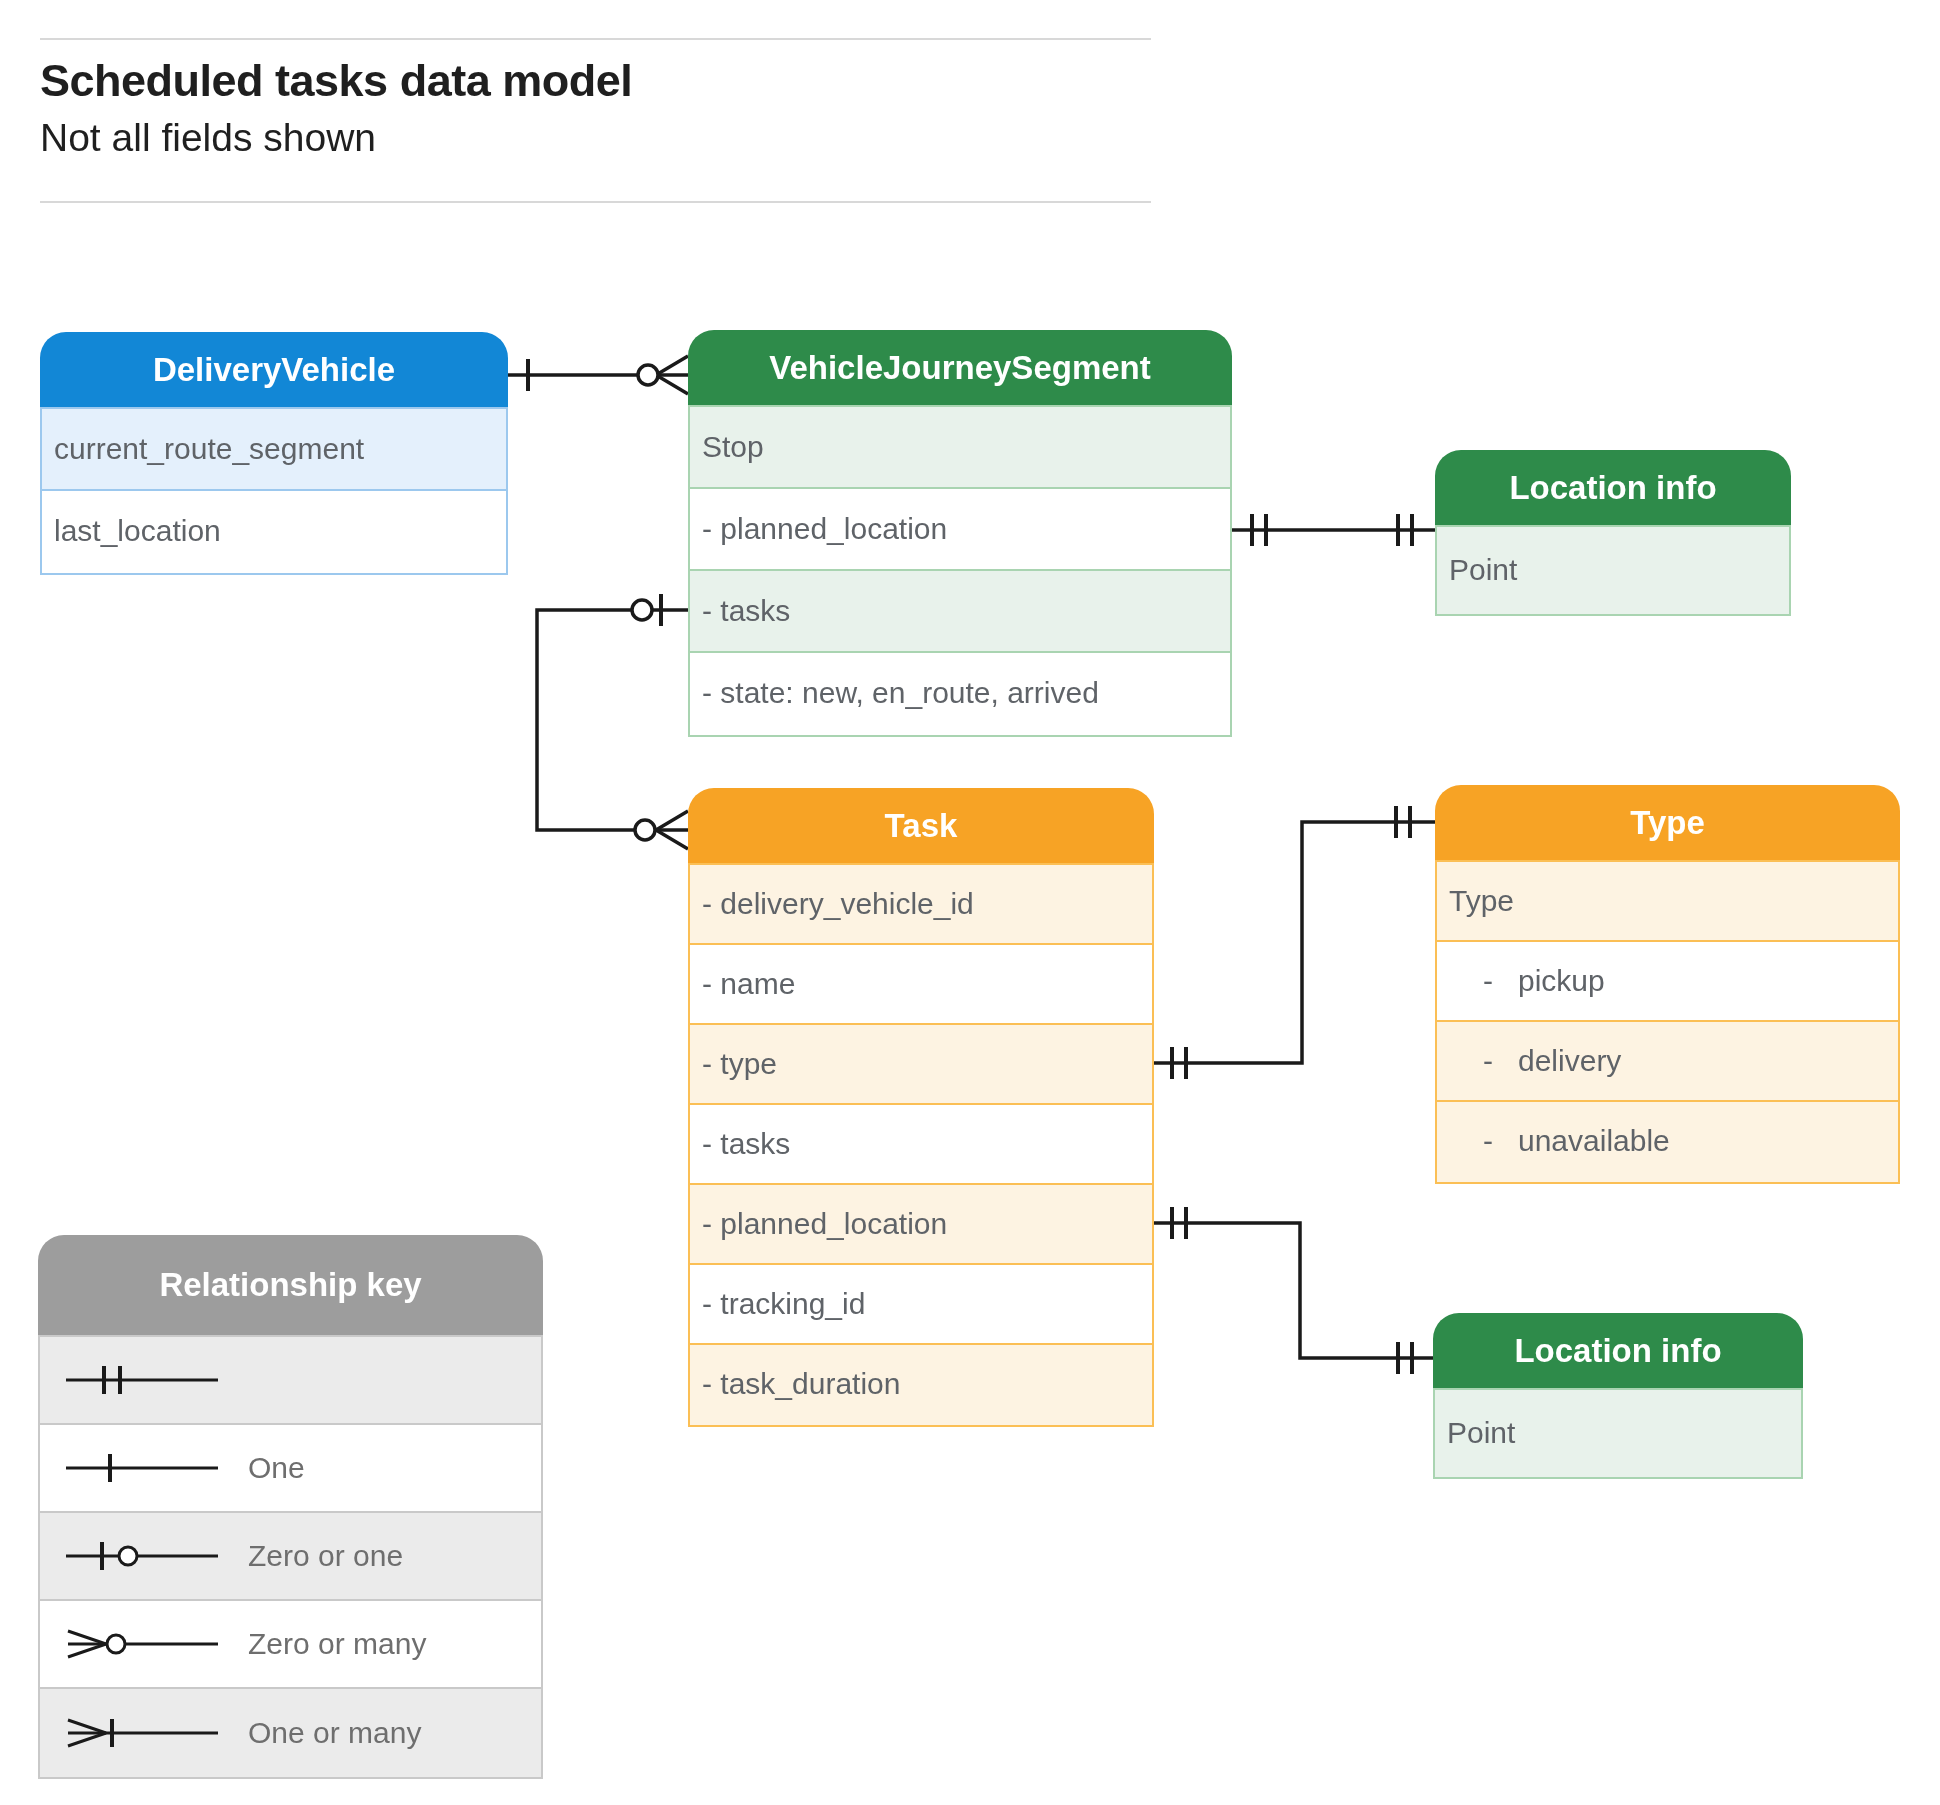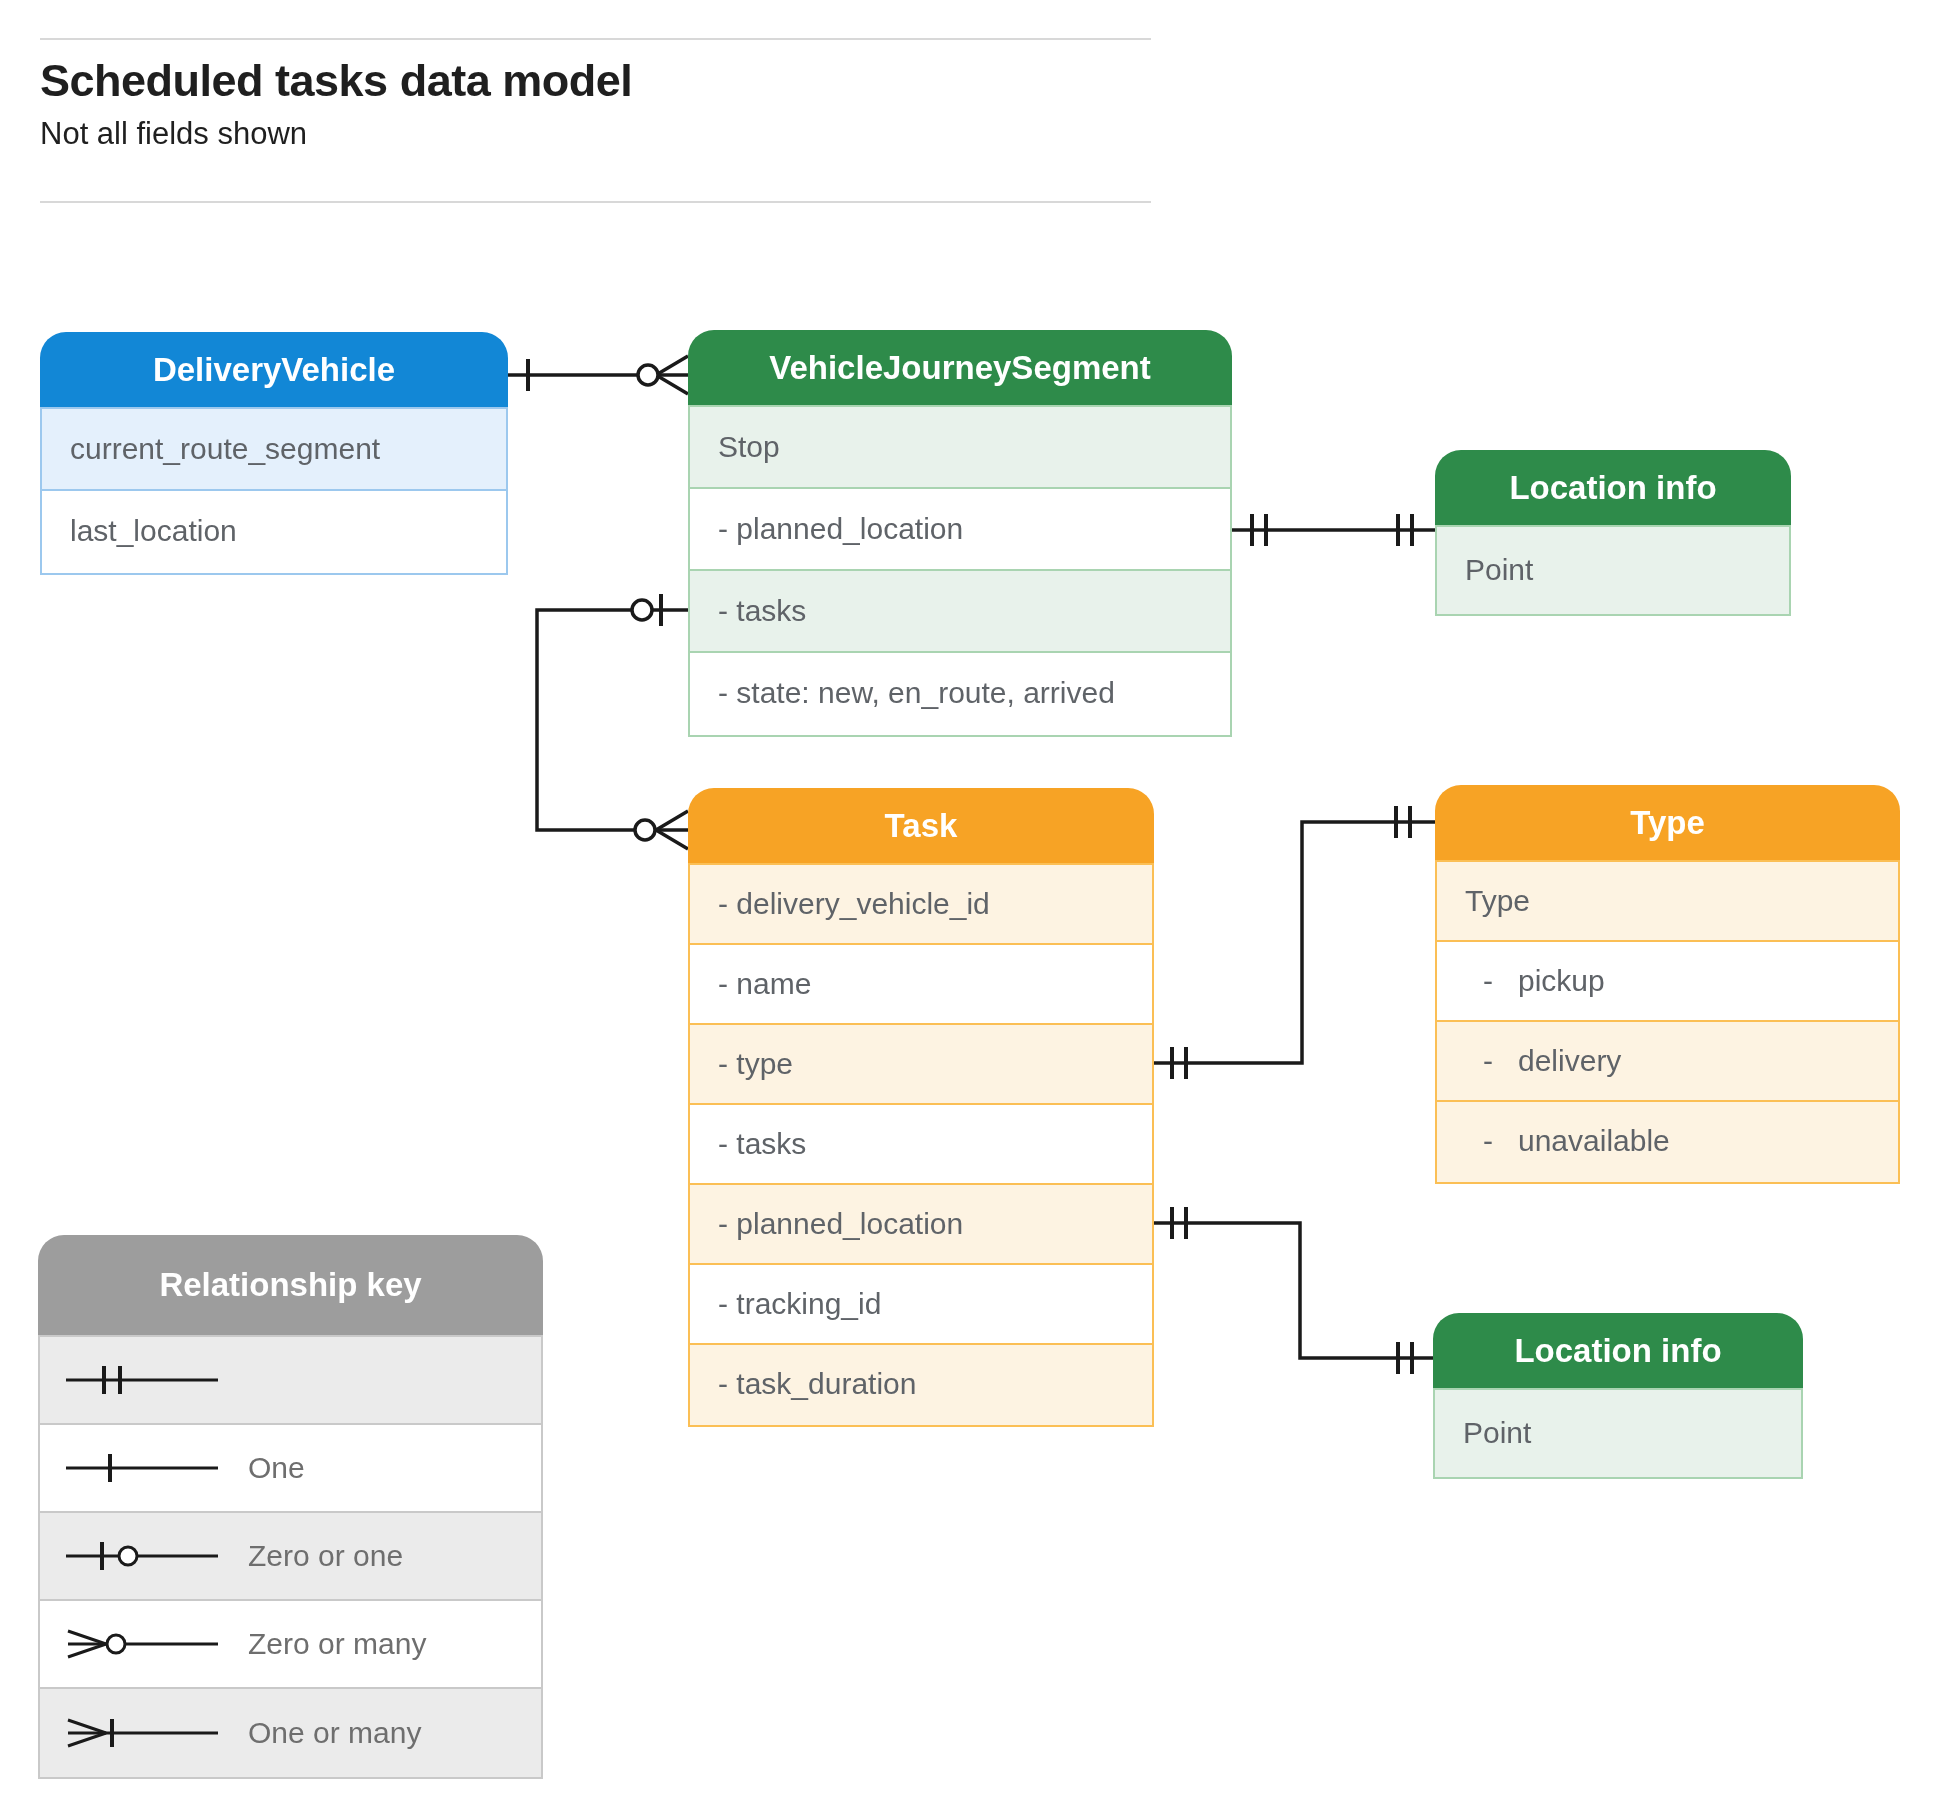--- a/index.html
+++ b/index.html
@@ -15,21 +15,21 @@
   #rule-top { top: 38px; }
   #rule-bottom { top: 201px; }
 
   #page-title {
     position: absolute; left: 40px; top: 55px;
     font-size: 45px; font-weight: bold; color: #1f1f1f;
     letter-spacing: -0.5px;
   }
   #page-subtitle {
     position: absolute; left: 40px; top: 116px;
-    font-size: 31px; color: #1f1f1f;
+    font-size: 39px; color: #1f1f1f;
   }
 
   
   #connectors { position: absolute; left: 0; top: 0; z-index: 0; }
 
   
   .entity { position: absolute; z-index: 1; }
   .e-header {
     height: 75px; line-height: 75px;
     border-radius: 26px 26px 0 0;
@@ -42,21 +42,21 @@
   .e-header.gray   { background: #9d9d9d; height: 100px; line-height: 100px; }
 
   .e-body { background: #ffffff; }
   .e-body.blue   { border: 2px solid #9cc8ee; }
   .e-body.green  { border: 2px solid #a9d4b1; }
   .e-body.orange { border: 2px solid #fbbf55; }
   .e-body.gray   { border: 2px solid #c9c9c9; }
 
   .row {
     height: 80px; line-height: 78px;
-    padding-left: 28px;
+    padding-left: 12px;
     font-size: 30px; color: #5f6368;
     white-space: pre; overflow: hidden;
     background: #ffffff;
   }
   .e-body.blue   .row { border-bottom: 2px solid #9cc8ee; }
   .e-body.green  .row { border-bottom: 2px solid #a9d4b1; }
   .e-body.orange .row { border-bottom: 2px solid #fbbf55; }
   .e-body.gray   .row { border-bottom: 2px solid #c9c9c9; }
   .e-body .row:last-child { border-bottom: none; }
 

